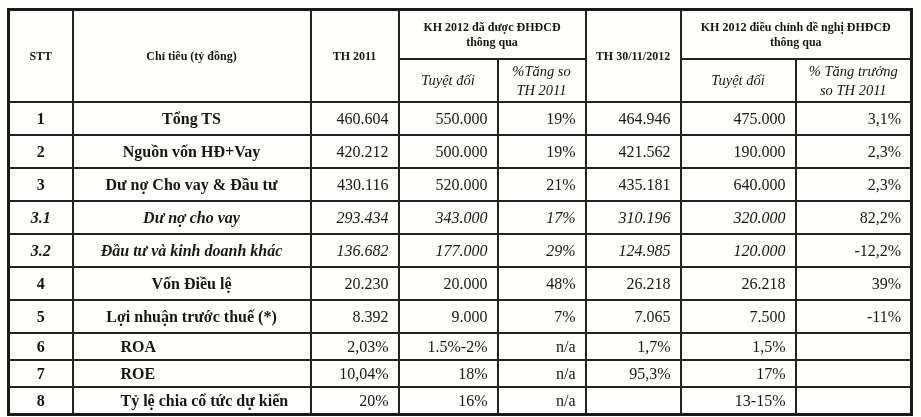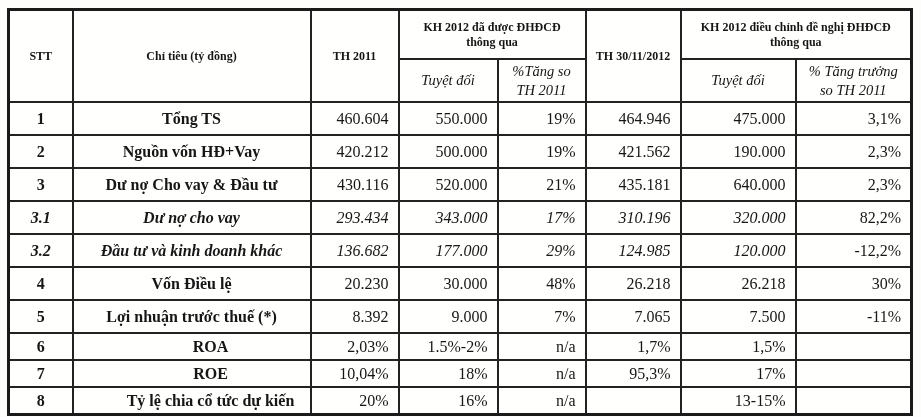--- a/index.html
+++ b/index.html
@@ -49,21 +49,21 @@
   td.c-stt {
     text-align: center;
     font-weight: bold;
   }
   td.c-label {
     font-weight: bold;
     text-align: center;
   }
   td.num { text-align: right; }
   tr.r-italic td { font-style: italic; }
-  tr.lbl-right td.c-label { text-align: center; padding-left: 47px; }
+  tr.lbl-right td.c-label { text-align: left; padding-left: 47px; }
 </style>
 </head>
 <body>
 
 <div class="doc-wrap">
   <table class="fin">
     <colgroup>
       <col style="width:64px">
       <col style="width:238px">
       <col style="width:88px">
@@ -137,25 +137,25 @@
         <td class="num">177.000</td>
         <td class="num">29%</td>
         <td class="num">124.985</td>
         <td class="num">120.000</td>
         <td class="num" style="font-style:normal">-12,2%</td>
       </tr>
       <tr class="h33">
         <td class="c-stt">4</td>
         <td class="c-label">Vốn Điều lệ</td>
         <td class="num">20.230</td>
-        <td class="num">30.000</td>
+        <td class="num">20.000</td>
         <td class="num">48%</td>
         <td class="num">26.218</td>
         <td class="num">26.218</td>
-        <td class="num">30%</td>
+        <td class="num">39%</td>
       </tr>
       <tr class="h33">
         <td class="c-stt">5</td>
         <td class="c-label">Lợi nhuận trước thuế (*)</td>
         <td class="num">8.392</td>
         <td class="num">9.000</td>
         <td class="num">7%</td>
         <td class="num">7.065</td>
         <td class="num">7.500</td>
         <td class="num">-11%</td>

